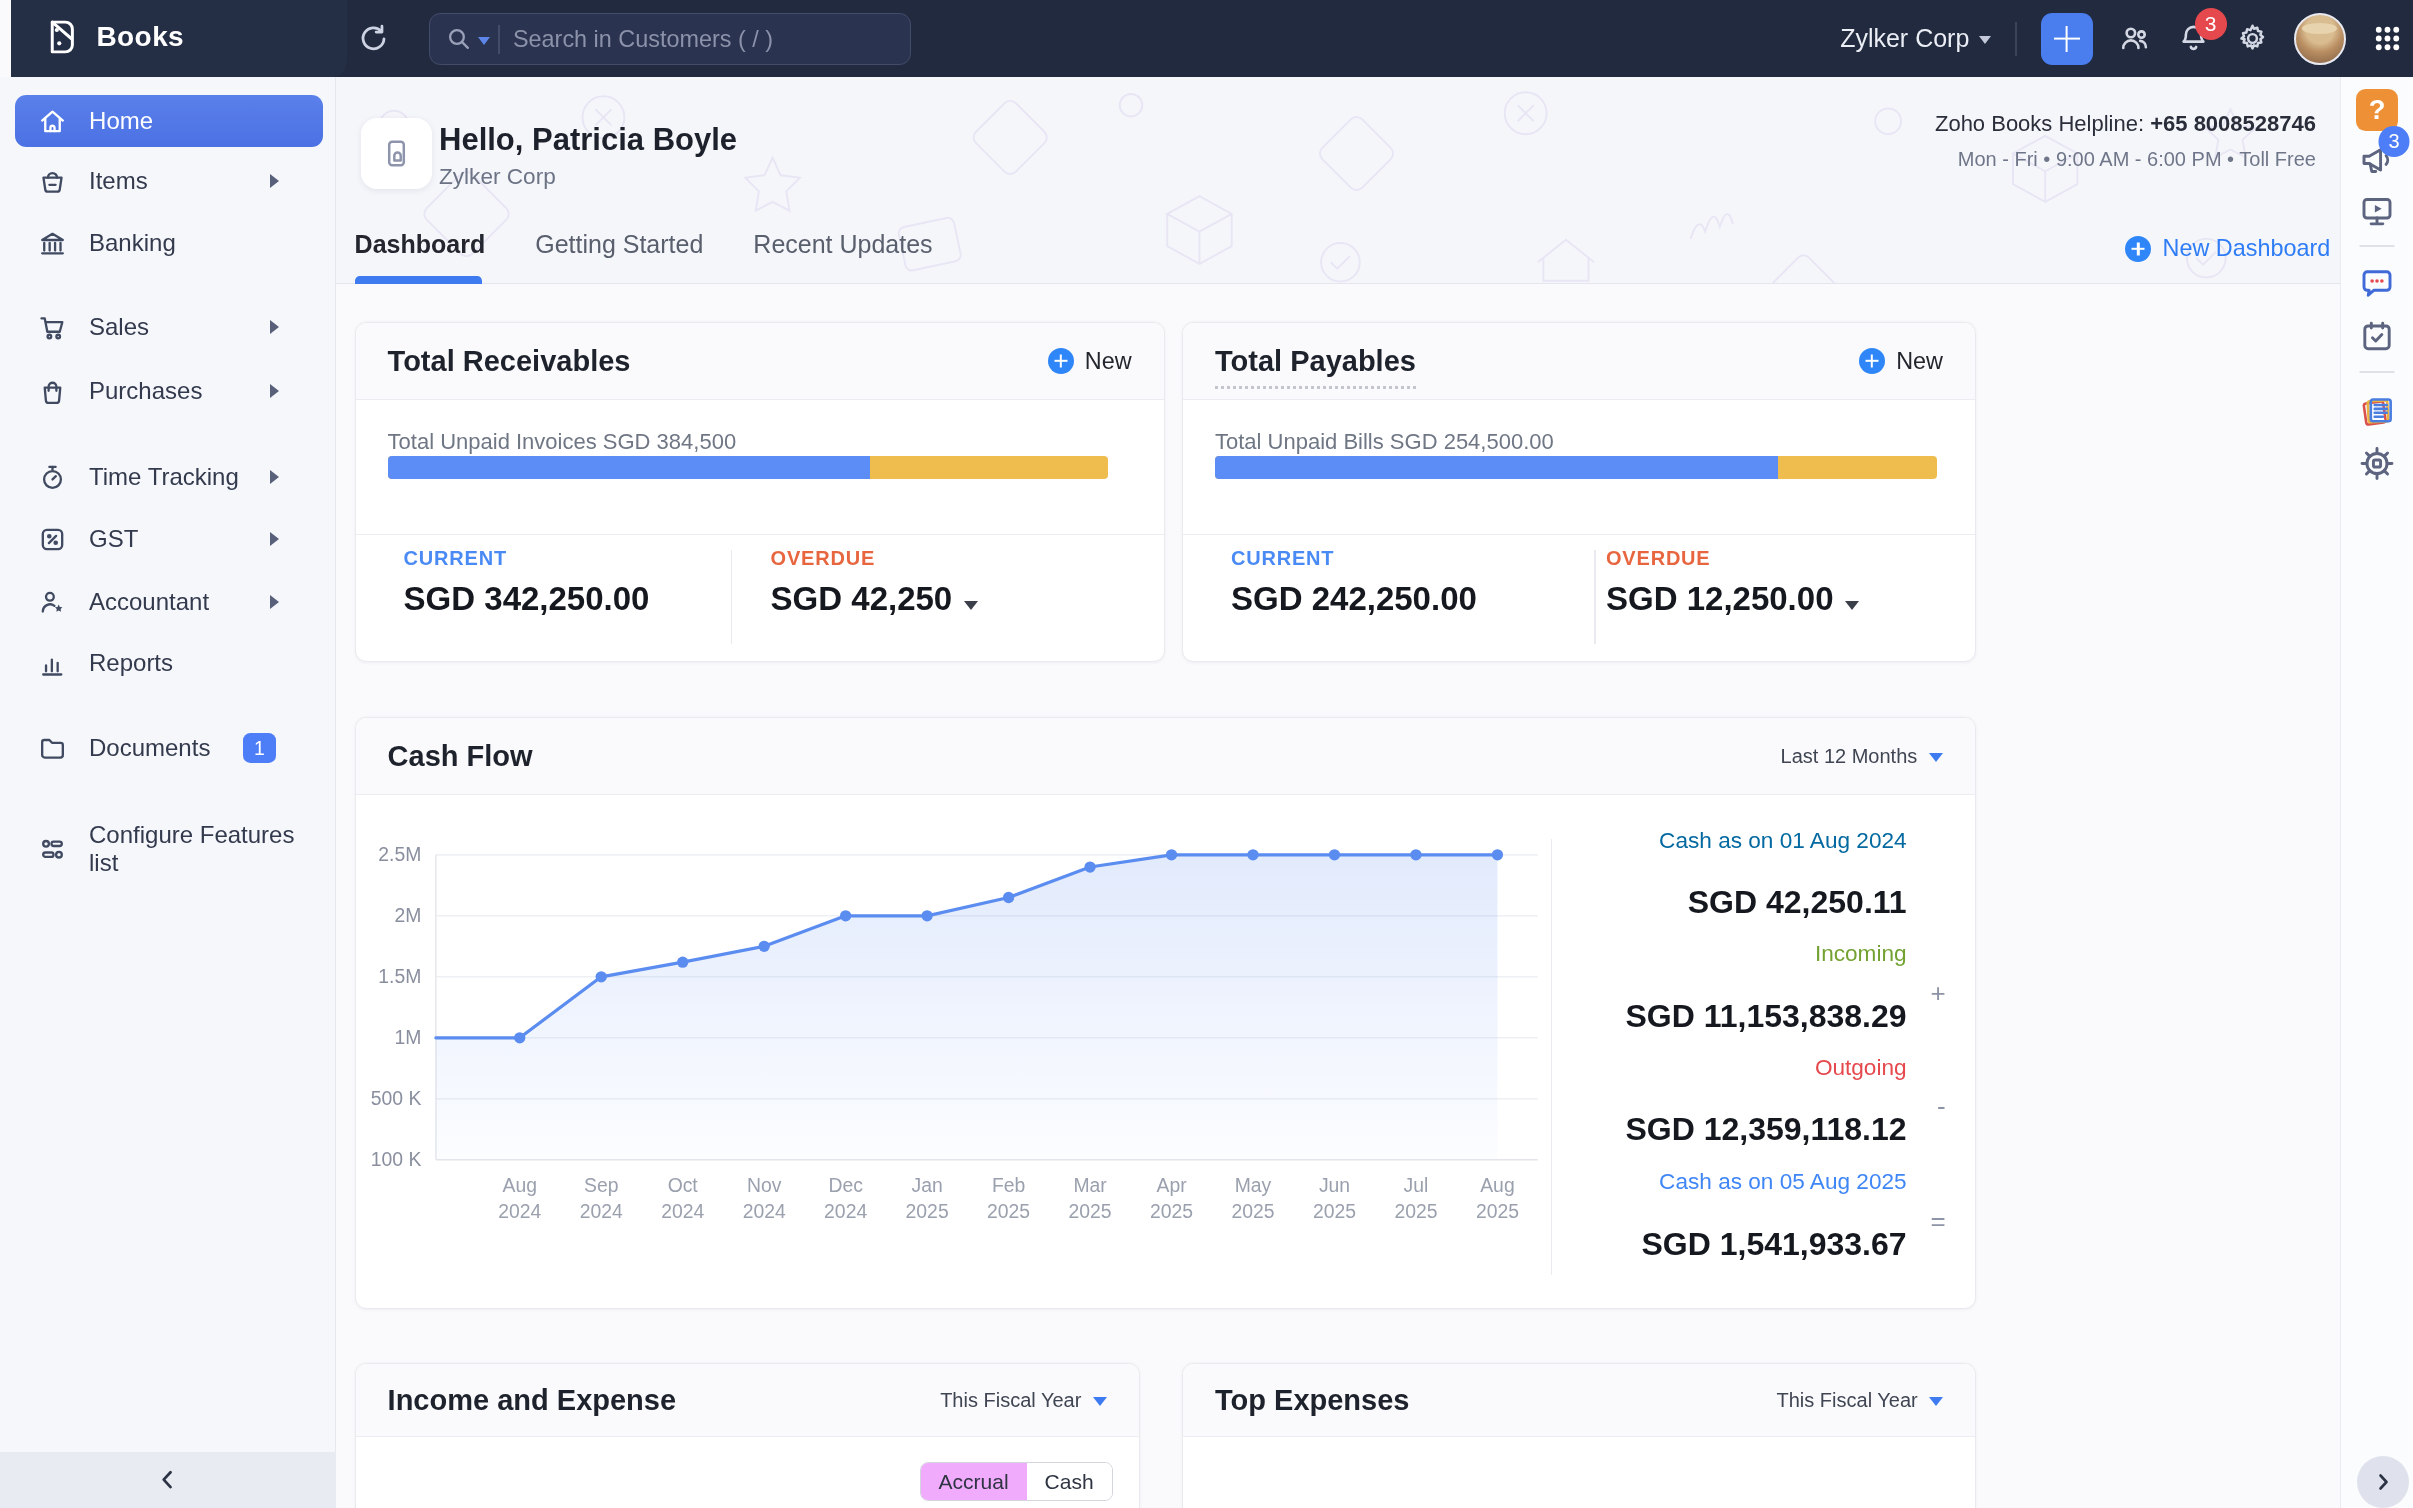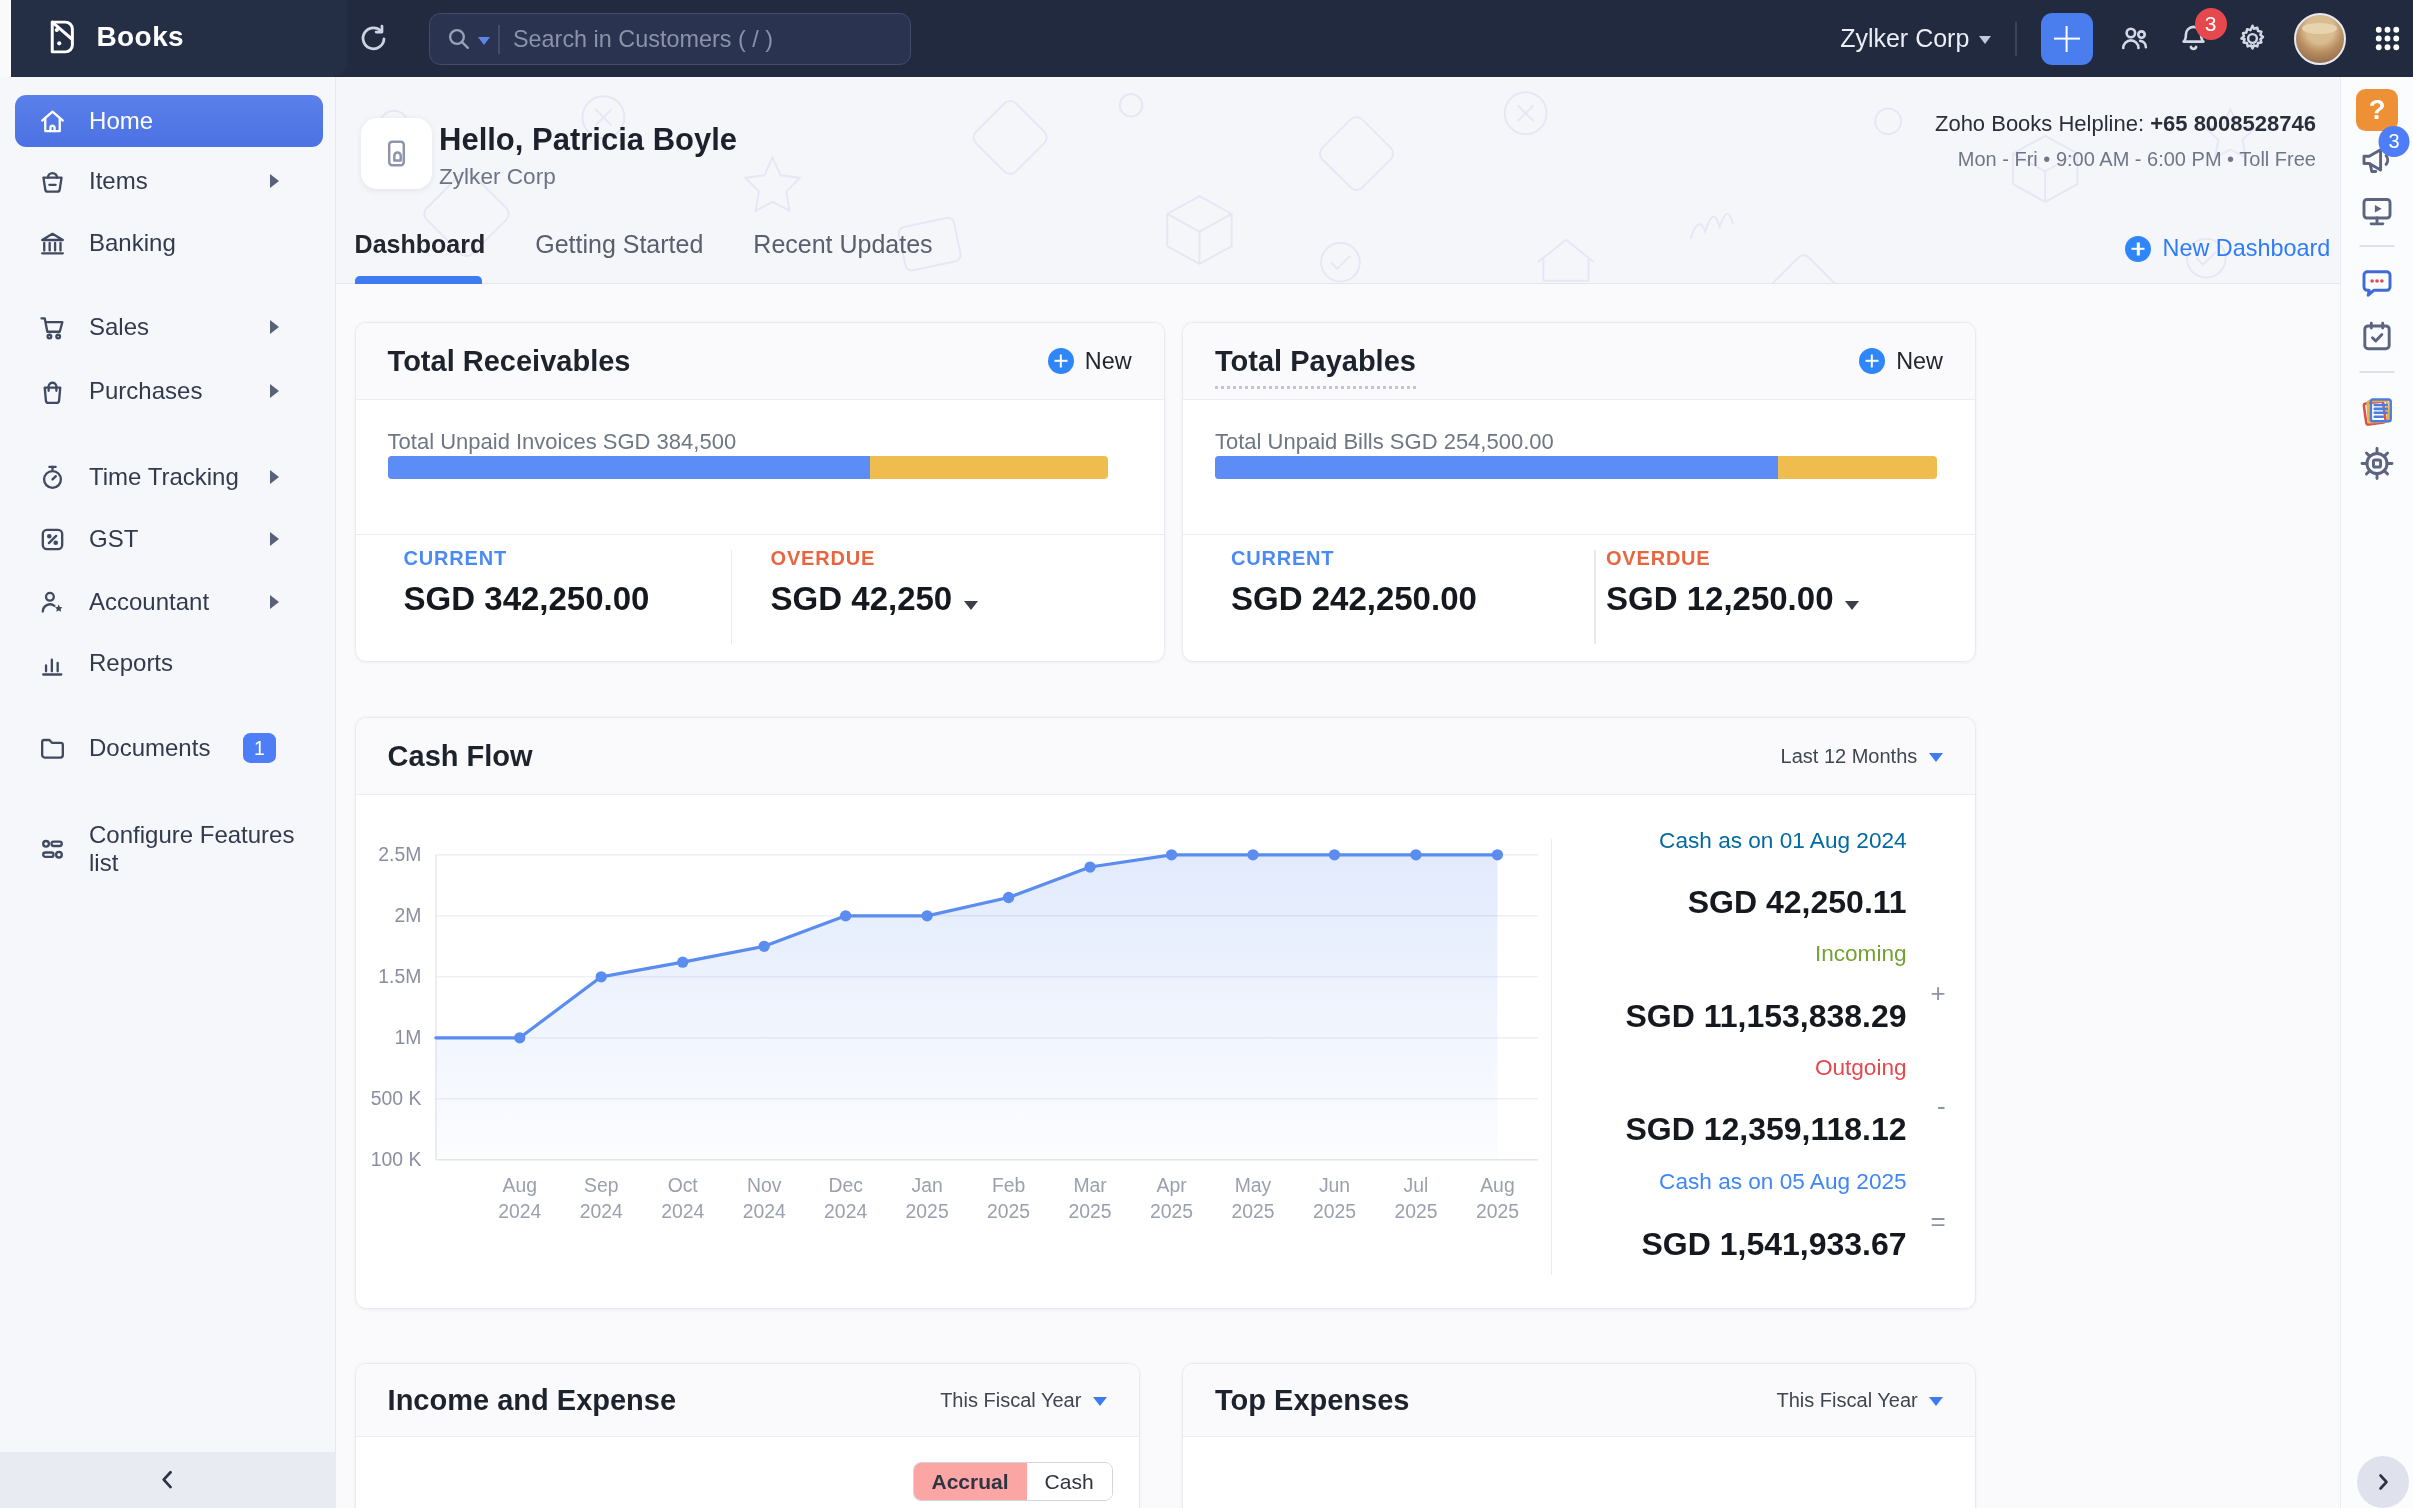--- a/index.html
+++ b/index.html
@@ -102,21 +102,21 @@
 
   
   .cf-stats-label { position:absolute; font-size:22.6px; text-align:right; right:68px; }
   .cf-stats-value { position:absolute; font-size:32px; font-weight:700; color:#15181e; right:68px;margin-top:24px; }
   .cf-suffix { position:absolute; right:29px; font-size:26px; color:#8d94a6; font-weight:400; }
   .cf-vdiv { position:absolute; left:1195px; top:121px; width:1.6px; height:436px; background:#ebecf1; }
 
   
   .toggle { position:absolute; right:26px; top:98px; display:flex; border:1.6px solid #d2d5dc; border-radius:8px; overflow:hidden; background:#fff; }
   .tg-seg { font-size:21px; padding:6.5px 18px; color:#2f3442; cursor:pointer; background:#fff; }
-  .tg-seg.active { background:#fca5a5;font-weight:bold; }
+  .tg-seg.active { background:#f0abfc; }
 
   svg.icon { display:block; }
 </style>
 </head>
 <body>
 
 <div class="topbar">
   <div class="topbar-logo-zone"></div>
   <div class="brand">
     <svg class="icon" width="42" height="42" viewBox="0 0 24 24" fill="none" stroke="#fff" stroke-width="1.7" stroke-linecap="round" stroke-linejoin="round">

